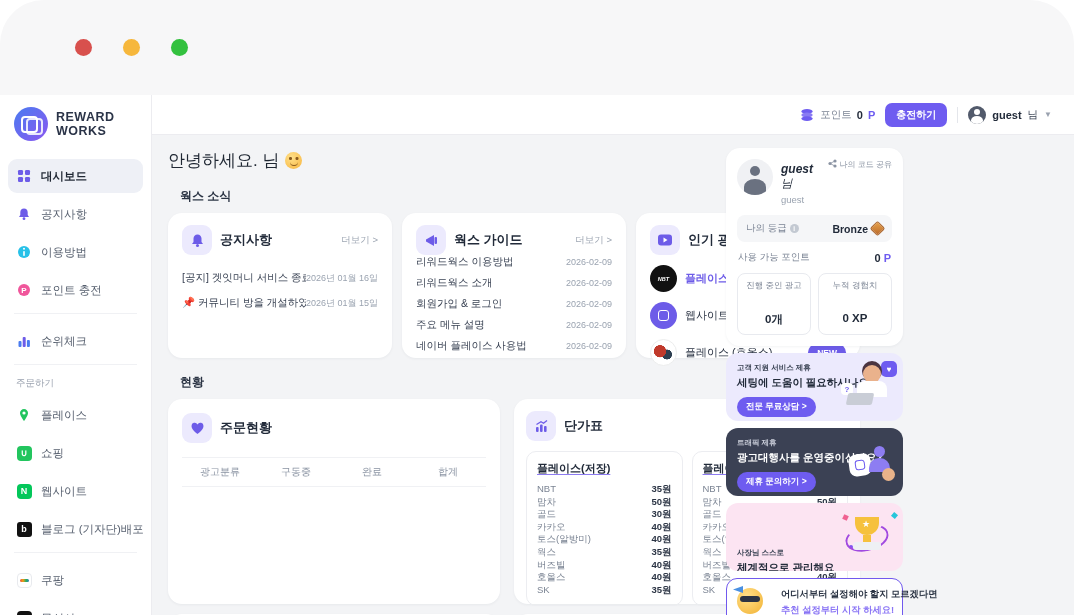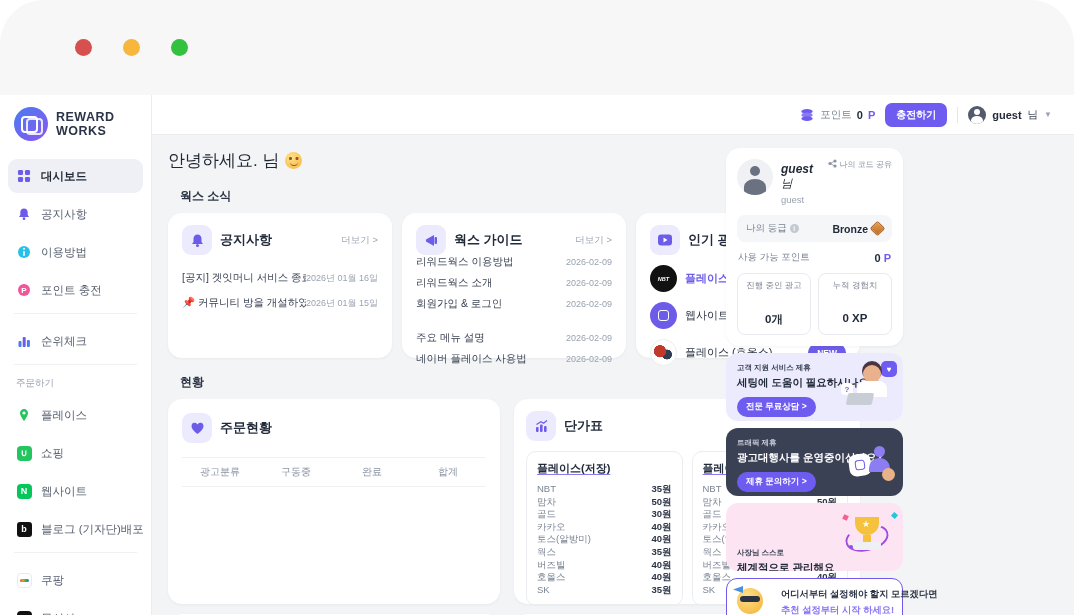--- a/index.html
+++ b/index.html
@@ -334,21 +334,21 @@
             <span class="date">2026-02-09</span>
           </div>
           <div class="nrow" style="margin-top:7px">
             <span class="txt">리워드웍스 소개</span>
             <span class="date">2026-02-09</span>
           </div>
           <div class="nrow" style="margin-top:7px">
             <span class="txt">회원가입 &amp; 로그인</span>
             <span class="date">2026-02-09</span>
           </div>
-          <div class="nrow" style="margin-top:20px">
+          <div class="nrow" style="margin-top:7px">
             <span class="txt">주요 메뉴 설명</span>
             <span class="date">2026-02-09</span>
           </div>
           <div class="nrow" style="margin-top:7px">
             <span class="txt">네이버 플레이스 사용법</span>
             <span class="date">2026-02-09</span>
           </div>
         </div>
 
         <div class="card news-card">

